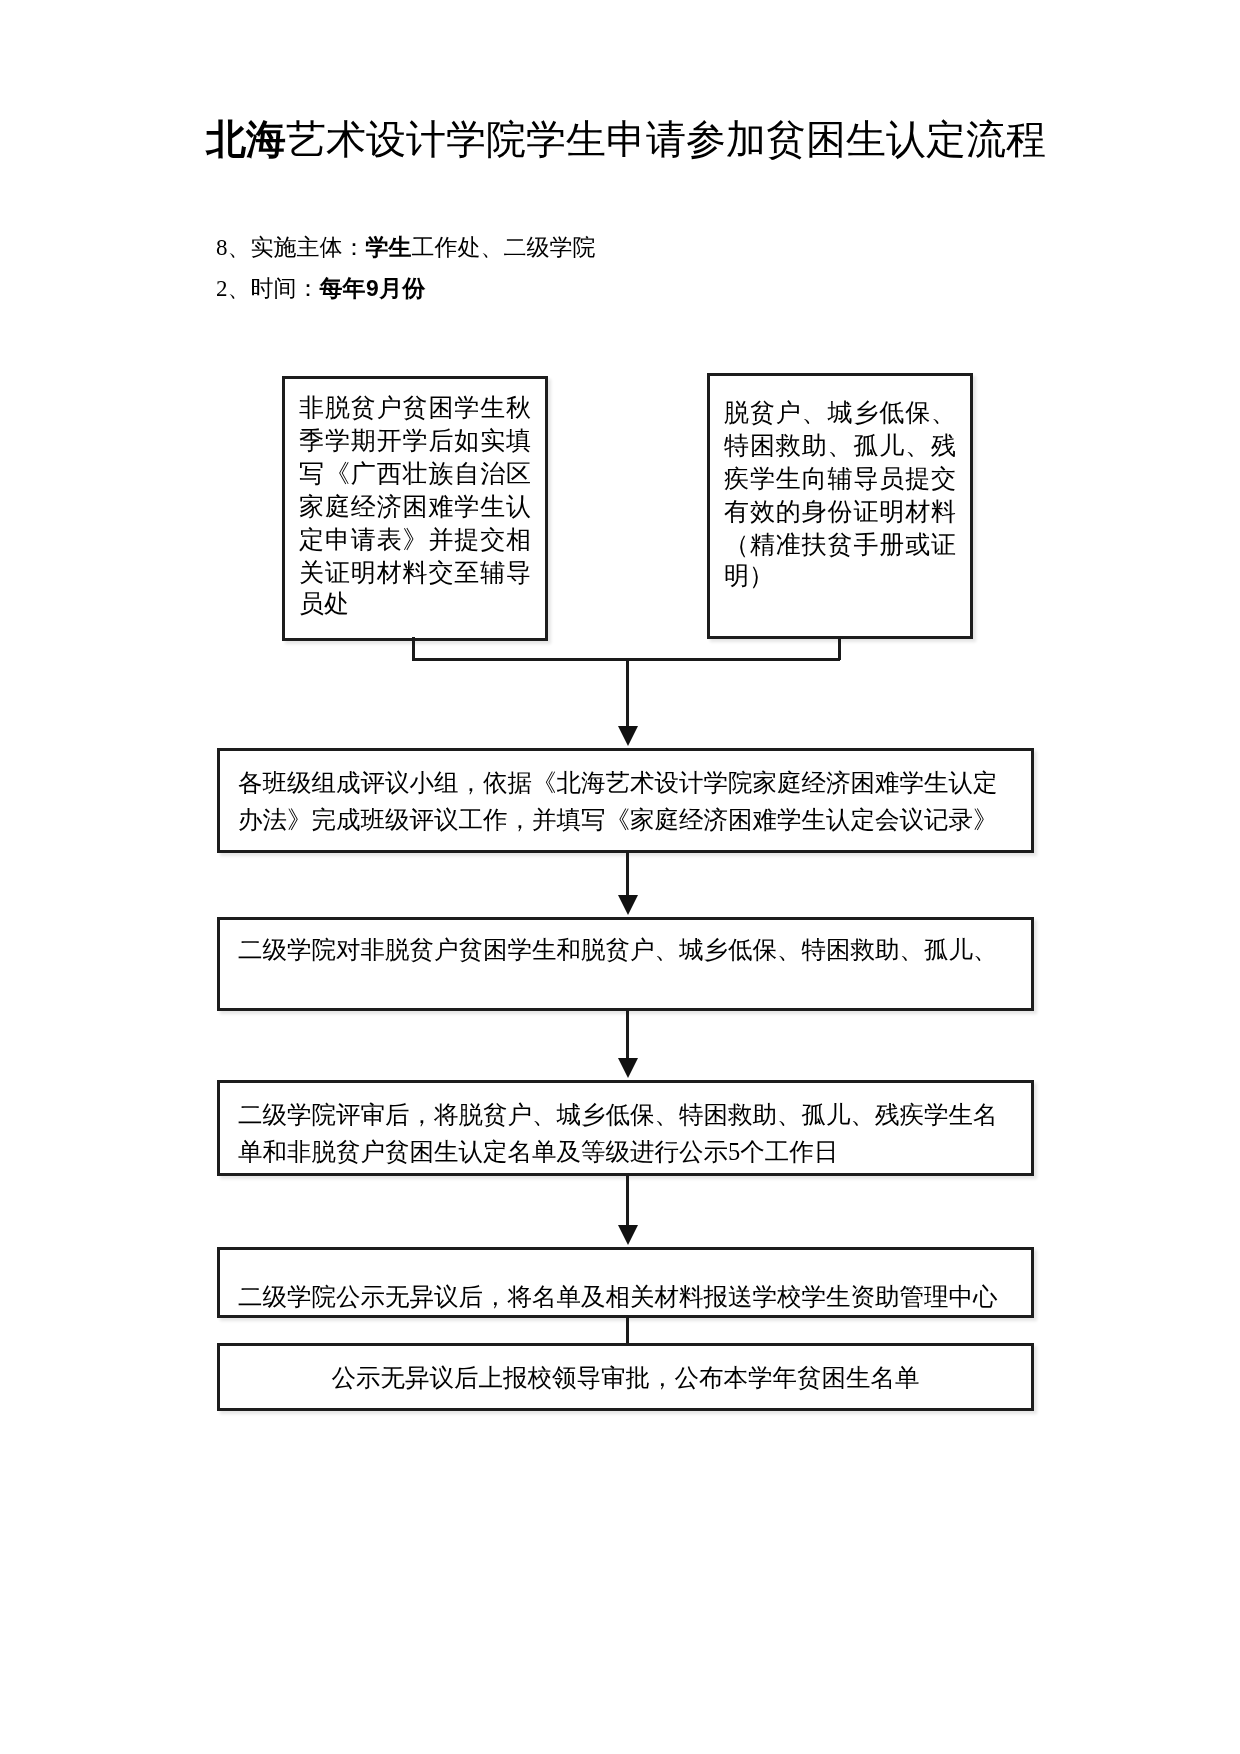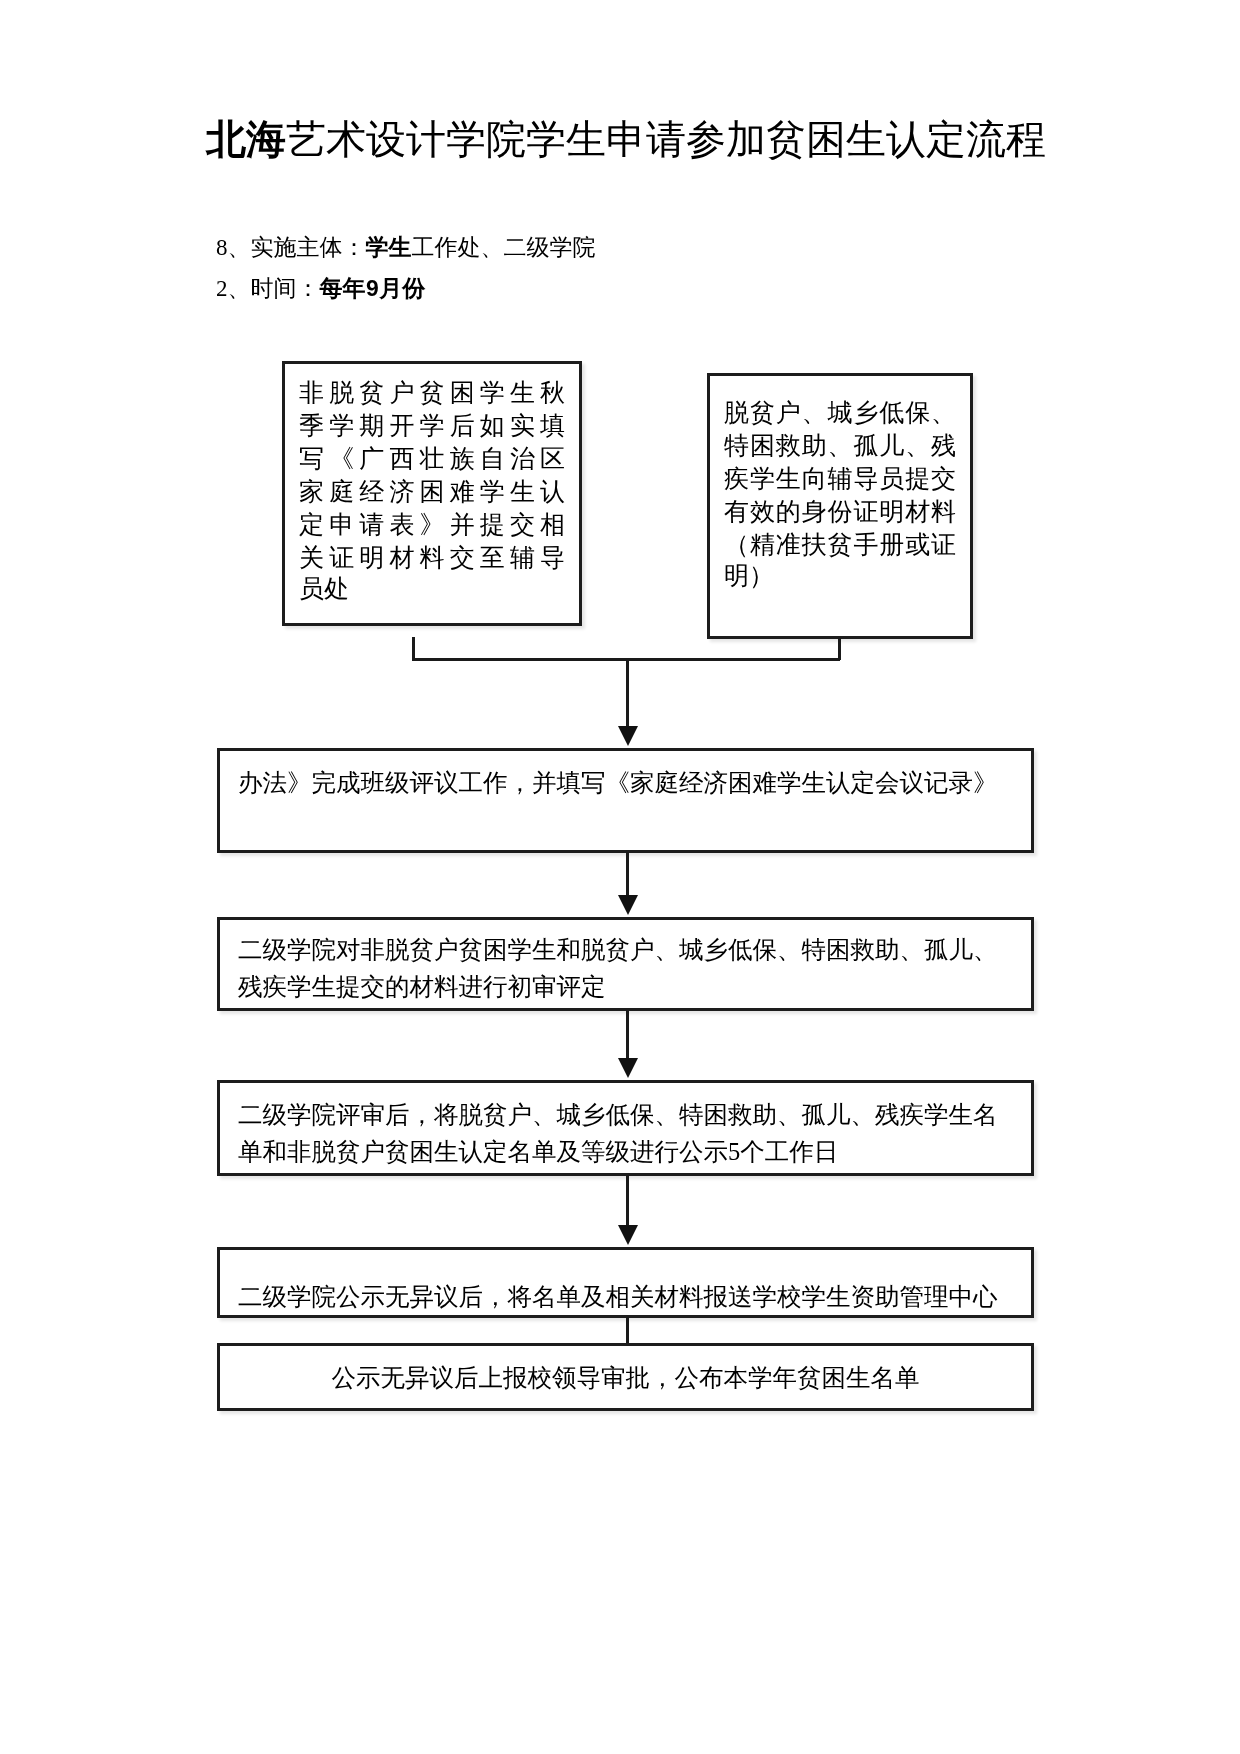--- a/index.html
+++ b/index.html
@@ -38,21 +38,21 @@
   }
   .fbox {
     position: absolute;
     box-sizing: border-box;
     border: 3px solid #1d1d1d;
     background: #ffffff;
     box-shadow: 3px 3px 3px rgba(0,0,0,0.10);
     font-size: 25px;
     line-height: 33px;
   }
-  .box1 { left: 282px; top: 361px; width: 300px; height: 265px; padding: 12px 14px; }
+  .box1 { left: 282px; top: 376px; width: 266px; height: 265px; padding: 12px 14px; }
   .box2 { left: 707px; top: 373px; width: 266px; height: 266px; padding: 20px 14px 12px; }
   .jline { text-align: justify; text-align-last: justify; }
   .jline.jlast { text-align-last: left; font-family: Liberation Mono, monospace; }
   .wide { left: 217px; width: 817px; font-size: 24.5px; line-height: 37px; }
   .box3 { top: 748px;  height: 105px; padding: 13px 18px; }
   .box4 { top: 917px;  height: 94px;  padding: 11px 18px; }
   .box5 { top: 1080px; height: 96px;  padding: 13px 18px; }
   .box6 { top: 1247px; height: 71px; padding: 0 18px; display: flex; align-items: flex-end; }
   .box7 { top: 1343px; height: 68px; display: flex; align-items: center; justify-content: center; }
   .vline, .hline { position: absolute; background: #1a1a1a; }
@@ -112,29 +112,29 @@
   </div>
 
   <div class="vline stub-left"></div>
   <div class="vline stub-right"></div>
   <div class="hline hbar"></div>
 
   <div class="vline arrow-stem stem-1"></div>
   <div class="arrow-head head-1"></div>
 
   <div class="fbox wide box3">
+    <div>各班级组成评议小组，依据《北海艺术设计学院家庭经济困难学生认定</div>
     <div>办法》完成班级评议工作，并填写《家庭经济困难学生认定会议记录》</div>
   </div>
 
   <div class="vline arrow-stem stem-2"></div>
   <div class="arrow-head head-2"></div>
 
   <div class="fbox wide box4">
     <div>二级学院对非脱贫户贫困学生和脱贫户、城乡低保、特困救助、孤儿、</div>
-    <div>残疾学生提交的材料进行初审评定</div>
   </div>
 
   <div class="vline arrow-stem stem-3"></div>
   <div class="arrow-head head-3"></div>
 
   <div class="fbox wide box5">
     <div>二级学院评审后，将脱贫户、城乡低保、特困救助、孤儿、残疾学生名</div>
     <div>单和非脱贫户贫困生认定名单及等级进行公示5个工作日</div>
   </div>
 

